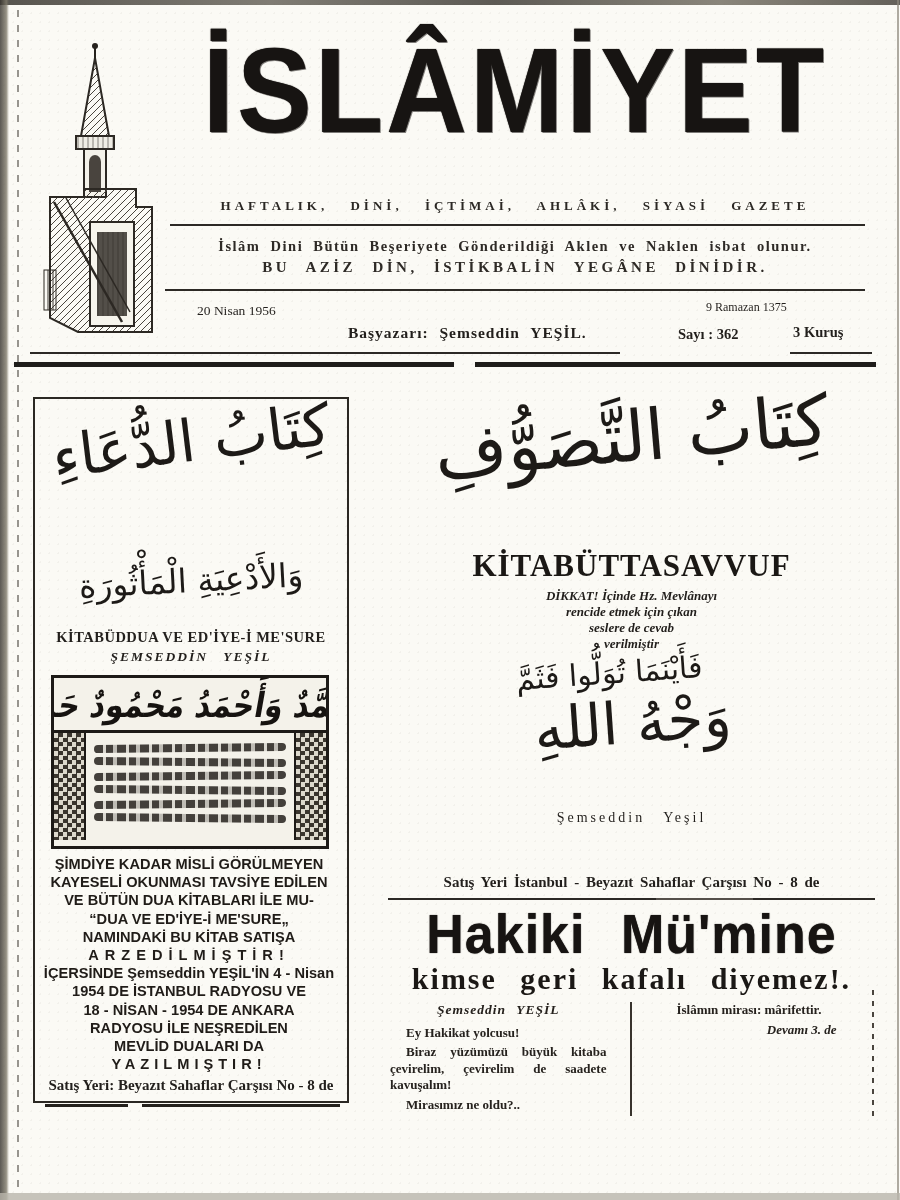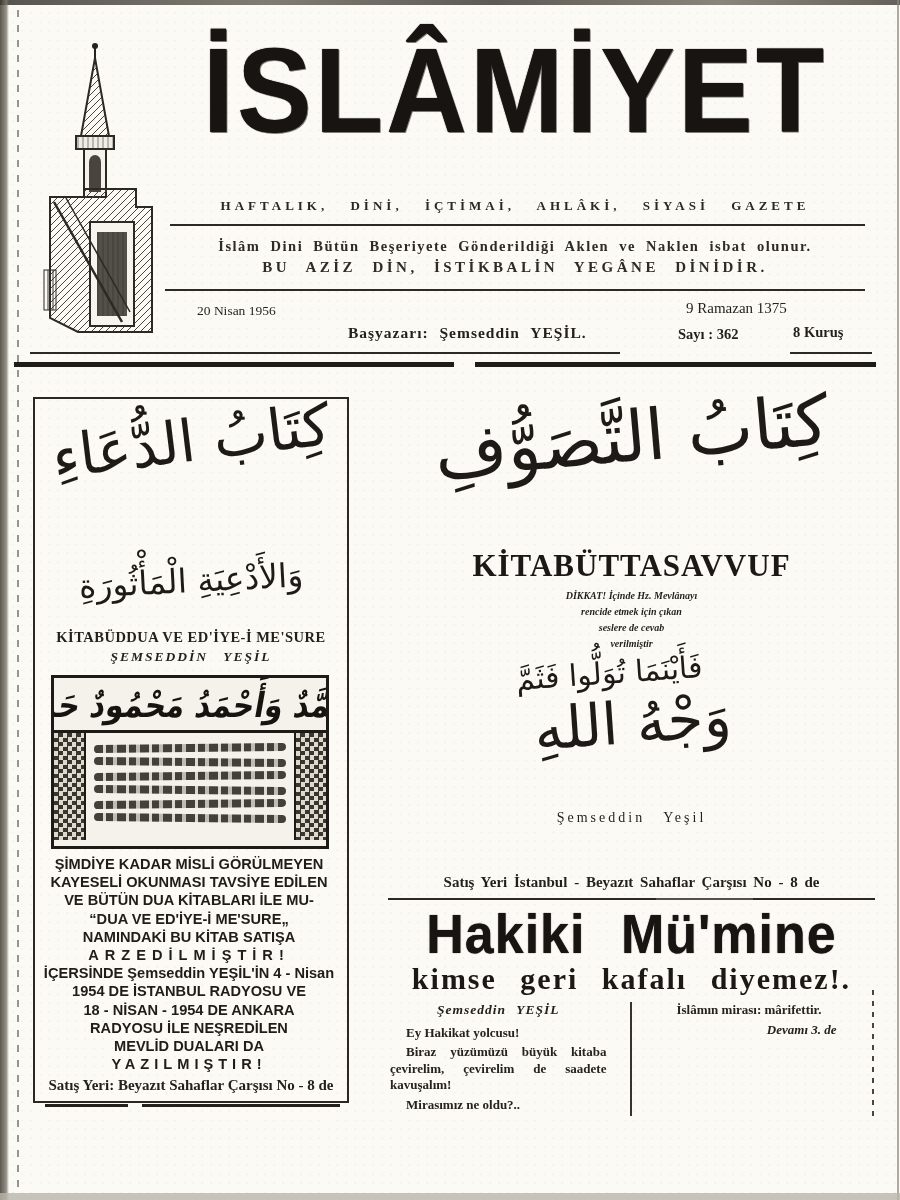--- a/index.html
+++ b/index.html
@@ -30,21 +30,21 @@
     font-weight:bold;font-size:112px;letter-spacing:3px;transform:scaleY(1.08);
     color:#171412;text-shadow:0 0 1px #171412,1px 1px 0 rgba(23,20,18,.5);}
   .subtitle{left:165px;top:198px;width:700px;font-size:13px;font-weight:bold;
     letter-spacing:4px;word-spacing:15px;color:#2b2824;}
   .rule{background:#2c2925;height:2px;}
   .rule1{left:170px;top:224px;width:695px;}
   .slogan1{left:165px;top:238px;width:700px;font-size:14.5px;letter-spacing:1.5px;word-spacing:5px;font-weight:bold;color:#2e2a26;}
   .slogan2{left:165px;top:259px;width:700px;font-size:15px;letter-spacing:3.5px;word-spacing:9px;font-weight:bold;color:#2e2a26;}
   .rule2{left:165px;top:289px;width:700px;}
   .date-l{left:197px;top:303px;font-size:13.5px;}
-  .date-r{left:686px;top:300px;font-size:15px;}
+  .date-r{left:706px;top:300px;font-size:12px;}
   .editor{left:348px;top:324px;font-size:15.5px;font-weight:bold;letter-spacing:1px;word-spacing:6px;}
   .issue{left:678px;top:326px;font-size:14.5px;font-weight:bold;}
   .price{left:793px;top:324px;font-size:14.5px;font-weight:bold;}
   .rule3{left:30px;top:352px;width:590px;}
   .rule3b{left:790px;top:352px;width:82px;}
   .rule4{left:14px;top:362px;width:862px;height:5px;
     background:linear-gradient(90deg,#1f1d1a 0 51%,transparent 51% 53.5%,#1f1d1a 53.5% 100%);}
 
   
   .leftbox{left:33px;top:397px;width:312px;height:702px;border:2px solid #2b2823;}
@@ -73,21 +73,21 @@
   .ad-wide{letter-spacing:6px;}
   .ad-wide2{letter-spacing:5px;}
   .lb-sales{left:0;bottom:7px;width:100%;font-size:15px;font-weight:bold;}
   .rule-belowbox{left:45px;top:1104px;width:295px;height:3px;
     background:linear-gradient(90deg,#24211d 0 28%,transparent 28% 33%,#24211d 33% 100%);}
 
   
   .rightcol{left:388px;top:392px;width:487px;height:740px;}
   .rc-ar1{left:0;top:0;width:100%;font-size:70px;line-height:1.3;transform:rotate(-5deg);color:#1d1a17;}
   .rc-book{left:0;top:156px;width:100%;font-size:31px;font-weight:bold;letter-spacing:1px;color:#1b1815;}
-  .rc-notice{left:0;top:196px;width:100%;font-size:10px;font-weight:bold;font-style:italic;line-height:16px;}
+  .rc-notice{left:0;top:196px;width:100%;font-size:13px;font-weight:bold;font-style:italic;line-height:16px;}
   .rc-ar2{left:0;top:262px;width:100%;transform:rotate(-4deg);color:#1d1a17;}
   .rc-ar2 .vtop{display:block;font-size:30px;padding-right:40px;}
   .rc-ar2 .vmain{display:block;font-size:58px;line-height:1.2;}
   .rc-author{left:0;top:418px;width:100%;font-size:14px;letter-spacing:3px;word-spacing:12px;}
   .rc-promo{left:0;top:441px;width:100%;font-size:14.5px;font-weight:bold;font-style:italic;line-height:19px;letter-spacing:.5px;}
   .rc-sales{left:0;top:482px;width:100%;font-size:15px;font-weight:bold;word-spacing:3px;}
   .rc-rule{left:0;top:506px;width:100%;height:2px;
     background:linear-gradient(90deg,#2c2925 0 55%,#55504a 55% 75%,#2c2925 75% 100%);}
   .rc-headline{left:0;top:512px;width:100%;font-family:"Liberation Sans","DejaVu Sans",sans-serif;
     font-weight:bold;font-size:52px;letter-spacing:1px;word-spacing:20px;color:#171412;
@@ -144,21 +144,21 @@
   <div class="abs ctr title">İSLÂMİYET</div>
   <div class="abs ctr subtitle">HAFTALIK, DİNİ, İÇTİMAİ, AHLÂKİ, SİYASİ GAZETE</div>
   <div class="abs rule rule1"></div>
   <div class="abs ctr slogan1">İslâm Dini Bütün Beşeriyete Gönderildiği Aklen ve Naklen isbat olunur.</div>
   <div class="abs ctr slogan2">BU AZİZ DİN, İSTİKBALİN YEGÂNE DİNİDİR.</div>
   <div class="abs rule rule2"></div>
   <div class="abs date-l">20 Nisan 1956</div>
   <div class="abs date-r">9 Ramazan 1375</div>
   <div class="abs editor">Başyazarı: Şemseddin YEŞİL.</div>
   <div class="abs issue">Sayı : 362</div>
-  <div class="abs price">8 Kuruş</div>
+  <div class="abs price">3 Kuruş</div>
   <div class="abs rule rule3"></div>
   <div class="abs rule rule3b"></div>
   <div class="abs rule4"></div>
 
   <div class="abs leftbox">
     <div class="abs ctr arabic lb-ar1">كِتَابُ الدُّعَاءِ</div>
     <div class="abs ctr arabic lb-ar2">وَالأَدْعِيَةِ الْمَأْثُورَةِ</div>
     <div class="abs ctr lb-title">KİTABÜDDUA VE ED'İYE-İ ME'SURE</div>
     <div class="abs ctr lb-author">ŞEMSEDDİN YEŞİL</div>
 

